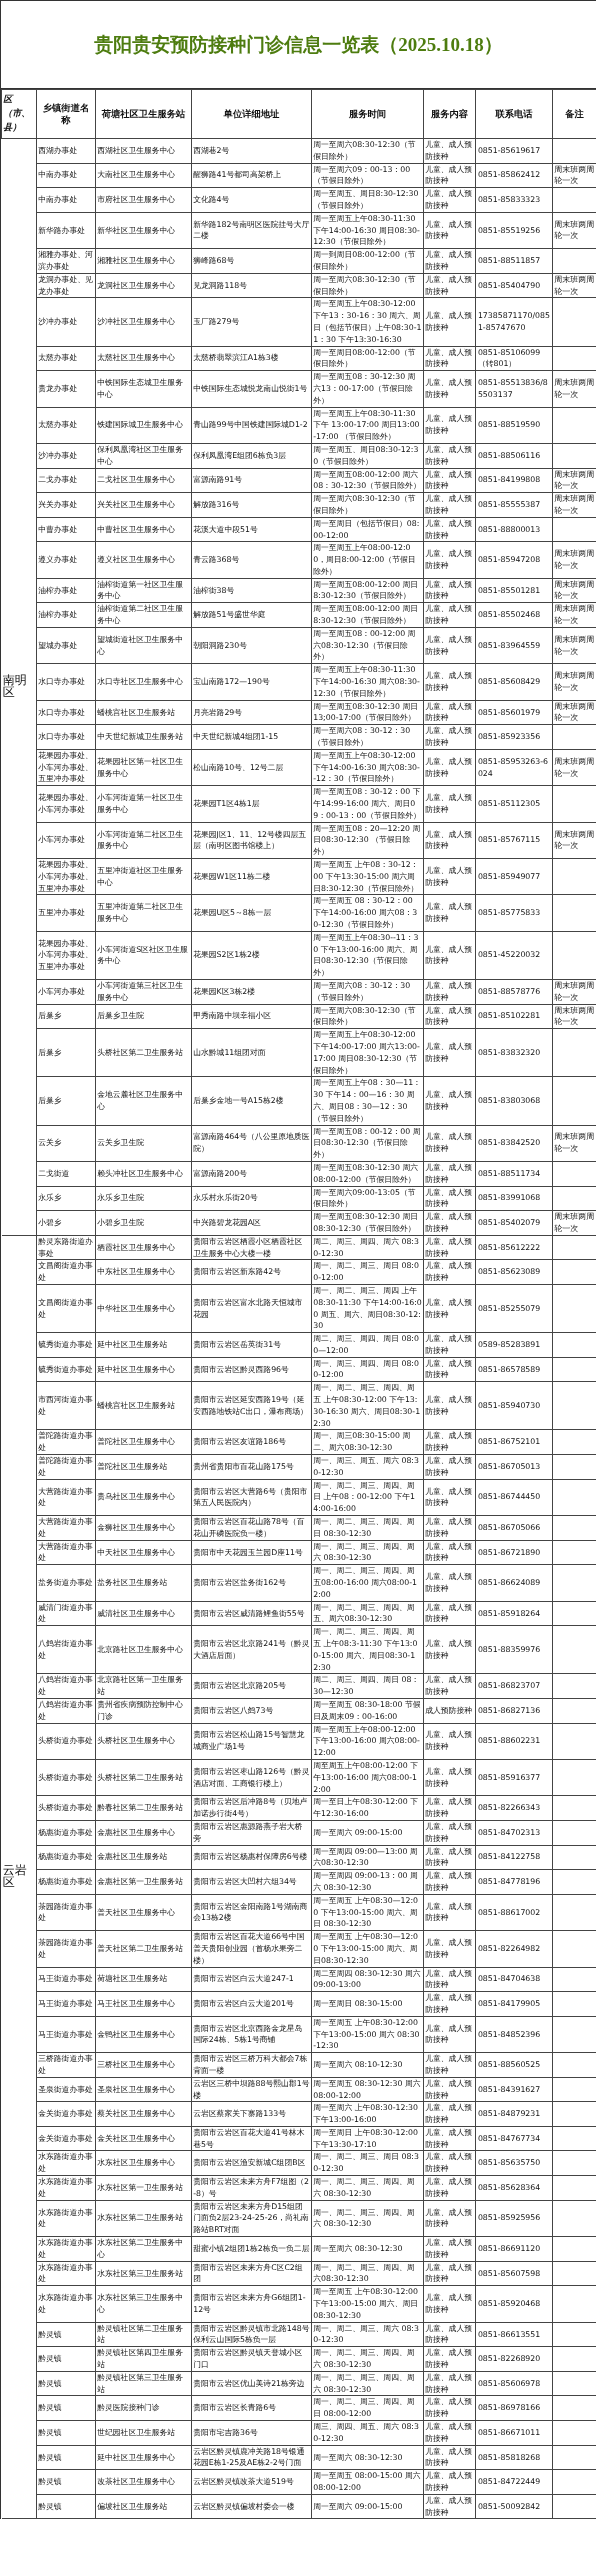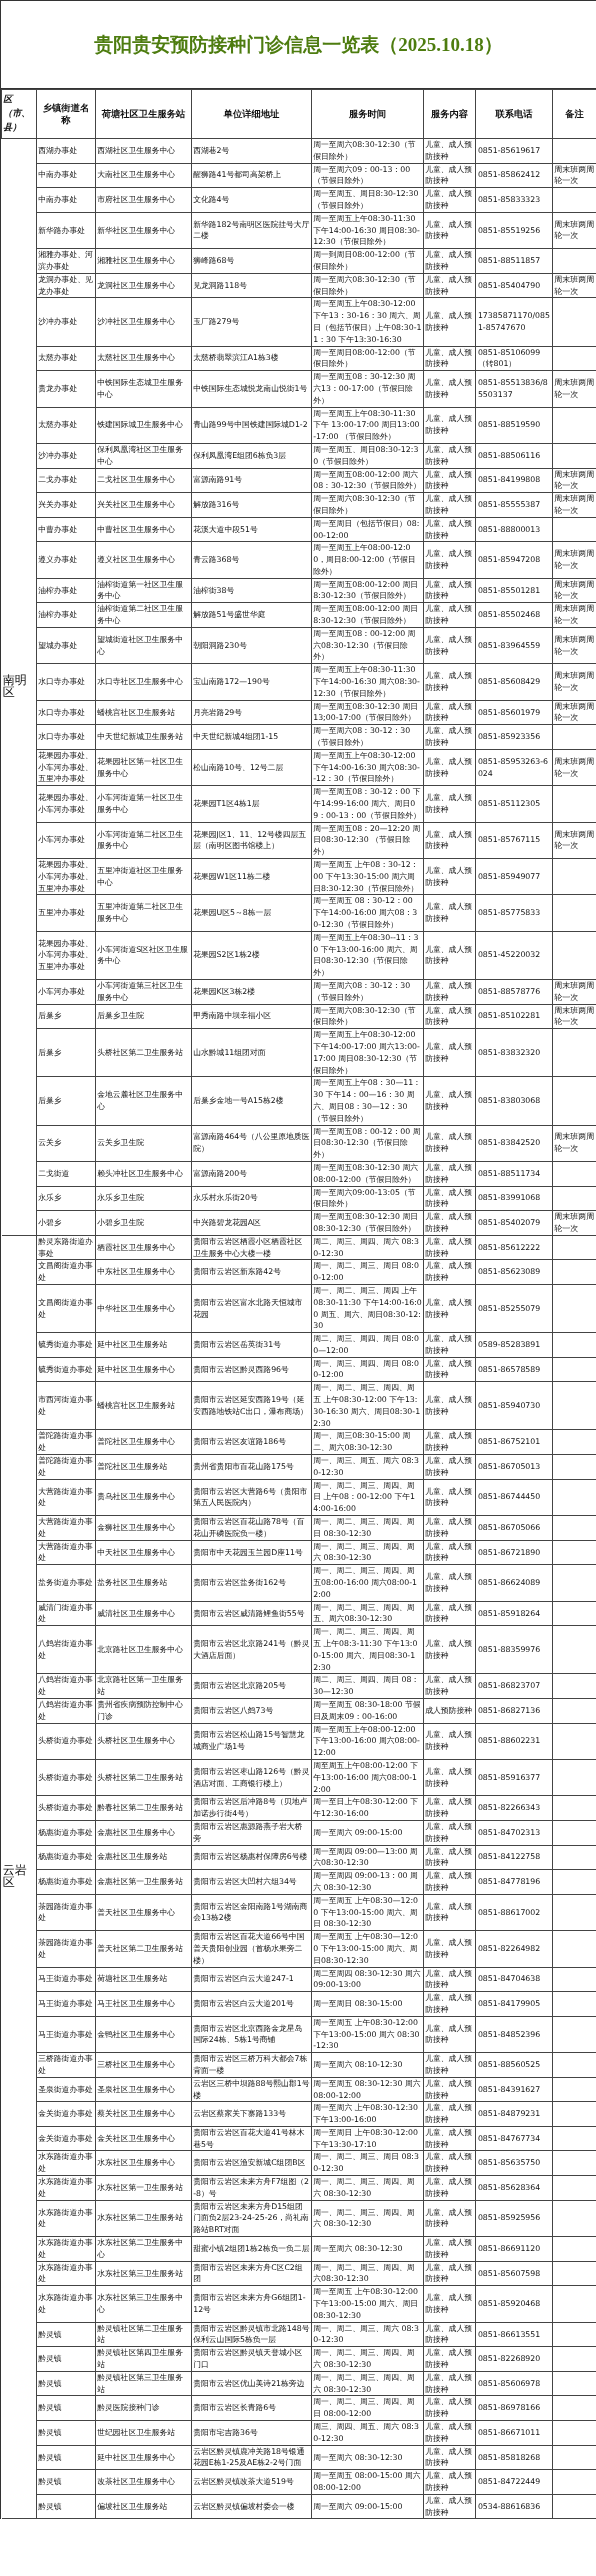--- a/index.html
+++ b/index.html
@@ -768,19 +768,19 @@
           <td>儿童、成人预防接种</td>
           <td class="phone">0851-84722449</td>
           <td class="note"></td>
         </tr>
         <tr class="r">
           <td>黔灵镇</td>
           <td>偏坡社区卫生服务站</td>
           <td>云岩区黔灵镇偏坡村委会一楼</td>
           <td>周一至周六 09:00-15:00</td>
           <td>儿童、成人预防接种</td>
-          <td class="phone">0534-88616836</td>
+          <td class="phone">0851-50092842</td>
           <td class="note"></td>
         </tr>
       </tbody>
   </table>
 </div>
 
 
 </body></html>

